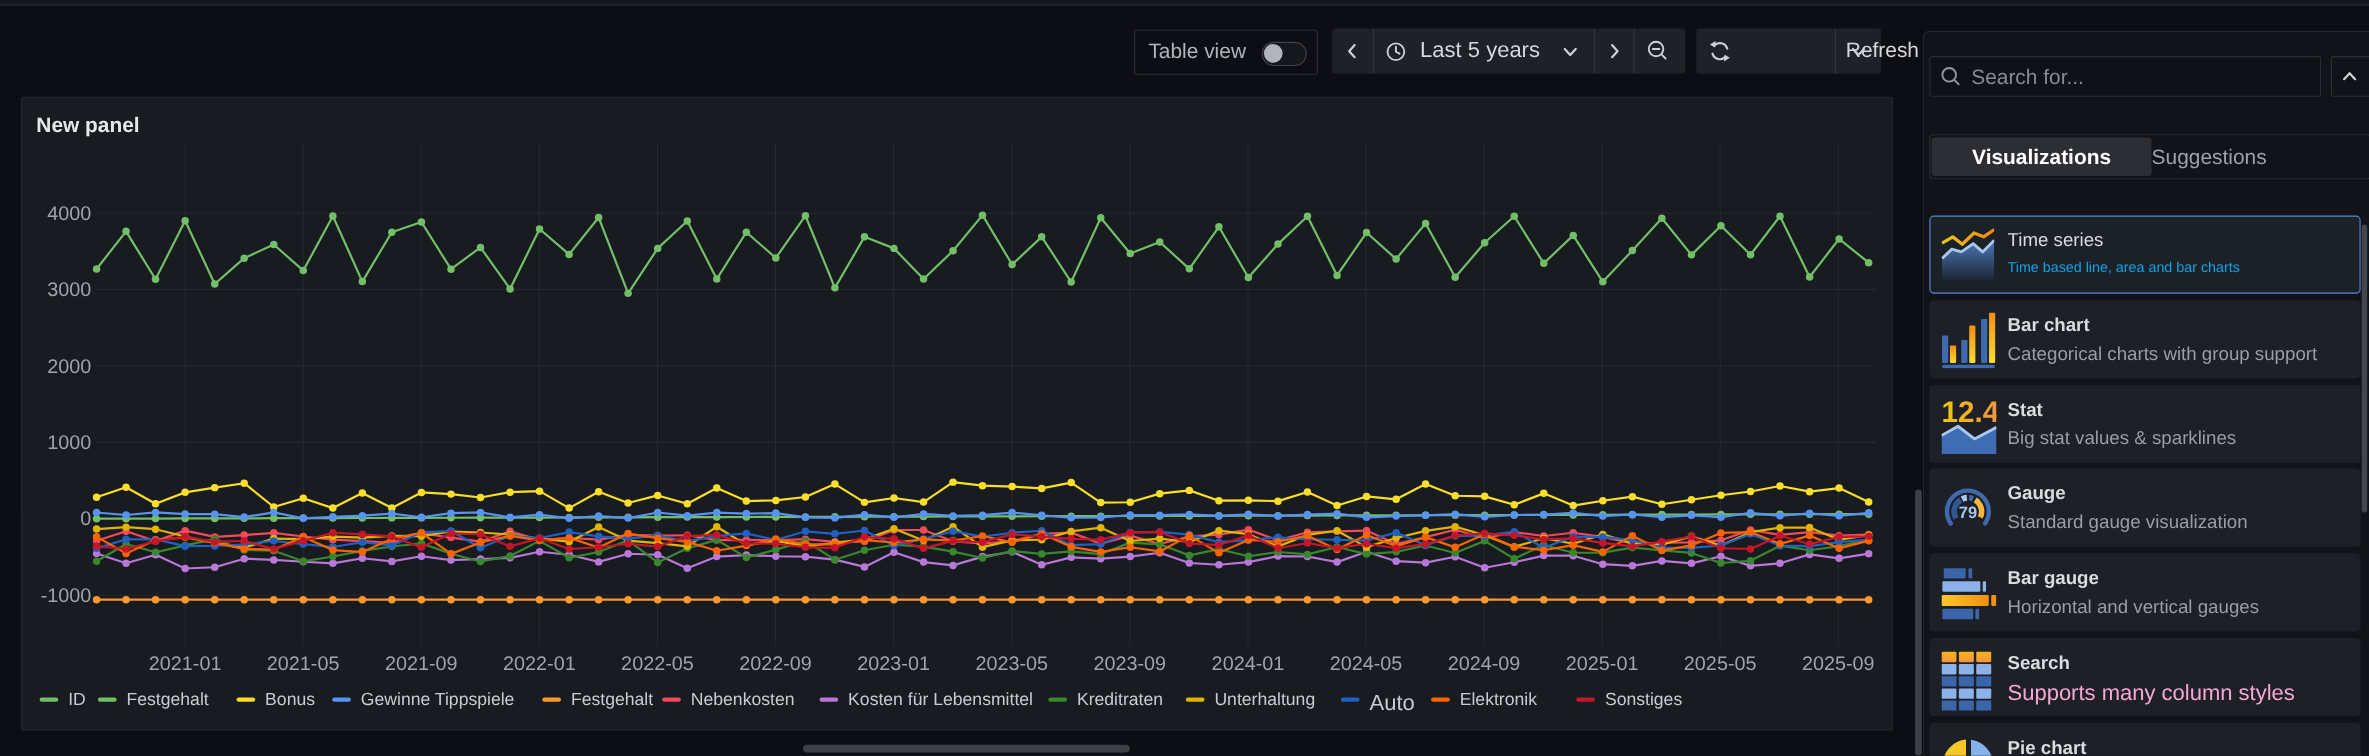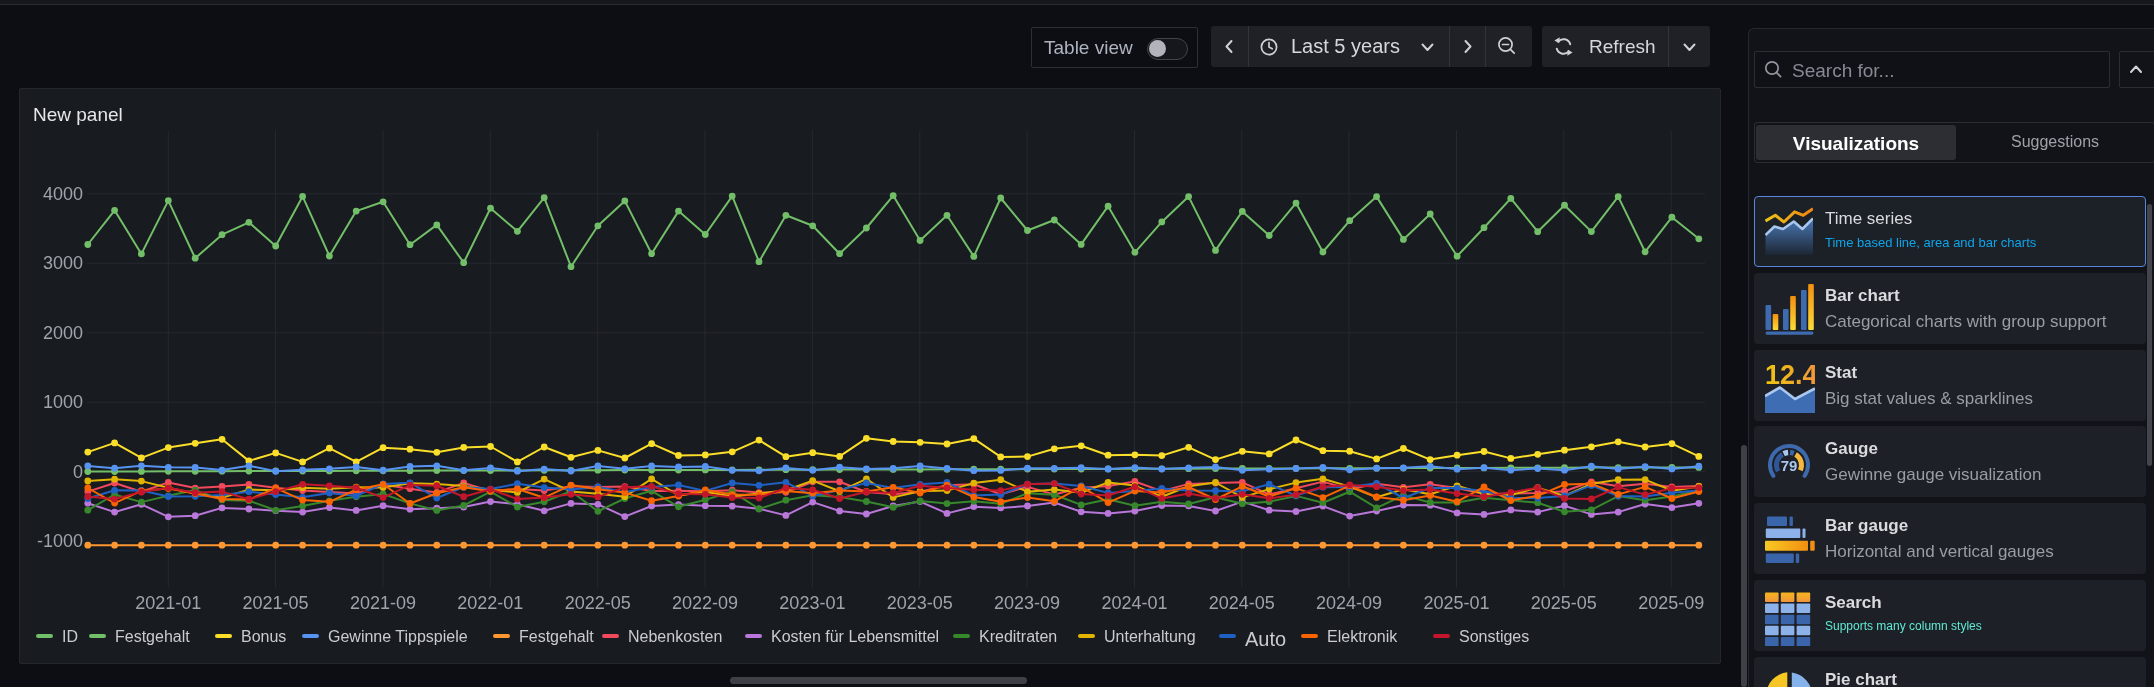--- a/index.html
+++ b/index.html
@@ -1,21 +1,21 @@
 <!DOCTYPE html>
 <html><head><meta charset="utf-8"><style>
 *{margin:0;padding:0;box-sizing:border-box}
 body{width:2154px;height:687px;background:#0d0e13;font-family:"Liberation Sans",sans-serif;position:relative;overflow:hidden}
 .abs{position:absolute}
 </style></head><body>
 
 <div class="abs" style="left:0;top:0;width:2154px;height:5px;background:#16171d;border-bottom:1px solid #2a2b30"></div>
 
 <div class="abs" style="left:19px;top:88px;width:1702px;height:576px;background:#181b1f;border:1px solid #25262c;border-radius:2px"></div>
-<div class="abs" style="left:33px;top:104px;font-size:19px;font-weight:400;color:#e6e7e9">New panel</div>
+<div class="abs" style="left:33px;top:104px;font-size:19px;font-weight:700;color:#e6e7e9">New panel</div>
 
 <svg class="abs" style="left:0;top:0" width="2154" height="687" viewBox="0 0 2154 687">
   <g stroke="#262930" stroke-width="1">
       <line x1="87" y1="541.1" x2="1705" y2="541.1"></line>
       <line x1="87" y1="471.6" x2="1705" y2="471.6"></line>
       <line x1="87" y1="402.2" x2="1705" y2="402.2"></line>
       <line x1="87" y1="332.7" x2="1705" y2="332.7"></line>
       <line x1="87" y1="263.2" x2="1705" y2="263.2"></line>
       <line x1="87" y1="193.8" x2="1705" y2="193.8"></line>
       <line x1="168.3" y1="130.5" x2="168.3" y2="587.5"></line>
@@ -889,42 +889,42 @@
 <div class="abs" style="left:1542px;top:26px;width:168px;height:41px;background:#1f2127;border-radius:3px"></div>
 <div class="abs" style="left:1668px;top:26px;width:1px;height:41px;background:#33343b"></div>
 <svg class="abs" style="left:1553px;top:36px" width="21" height="21" viewBox="0 0 21 21">
 <g fill="none" stroke="#cdd0d6" stroke-width="2" stroke-linecap="round">
 <path d="M17.2 8.2 A 7 7 0 0 0 5.2 5.6"></path>
 <path d="M3.8 12.8 A 7 7 0 0 0 15.8 15.4"></path>
 </g>
 <path fill="#cdd0d6" d="M6.7 1.2 L6.2 7.2 L1.4 4.4 Z"></path>
 <path fill="#cdd0d6" d="M14.3 19.8 L14.8 13.8 L19.6 16.6 Z"></path>
 </svg>
-<div class="abs" style="left:1589px;top:36px;font-size:19px;color:#d5d7dc">Refresh</div>
+<div class="abs" style="left:1678px;top:36px;font-size:19px;color:#d5d7dc">Refresh</div>
 <svg class="abs" style="left:1683px;top:43px" width="13" height="9" viewBox="0 0 13 9">
     <polyline points="1.5,1.5 6.5,7 11.5,1.5" fill="none" stroke="#cdd0d6" stroke-width="2" stroke-linecap="round" stroke-linejoin="round"></polyline>
   </svg>
 
 <div class="abs" style="left:1748px;top:28px;width:406px;height:659px;background:#111318;border:1px solid #26282e;border-right:none;border-bottom:none;border-top-left-radius:6px"></div>
 
 <div class="abs" style="left:1754px;top:51px;width:356px;height:37px;background:#0f1116;border:1px solid #2b2d33;border-radius:2px"></div>
 <svg class="abs" style="left:1764px;top:60px" width="19" height="19" viewBox="0 0 19 19">
     <circle cx="8" cy="8" r="6.2" fill="none" stroke="#9196a0" stroke-width="1.7"></circle>
     <line x1="12.6" y1="12.6" x2="16.6" y2="16.6" stroke="#9196a0" stroke-width="1.7" stroke-linecap="round"></line>
   </svg>
 <div class="abs" style="left:1792px;top:60px;font-size:19px;color:#858a95">Search for...</div>
 <div class="abs" style="left:2119px;top:51px;width:40px;height:37px;border:1px solid #2b2d33;border-radius:2px"></div>
 <svg class="abs" style="left:2129px;top:65px" width="14" height="9" viewBox="0 0 13 9">
     <polyline points="1.5,7 6.5,1.5 11.5,7" fill="none" stroke="#cfd2d7" stroke-width="2" stroke-linecap="round" stroke-linejoin="round"></polyline>
   </svg>
 
 <div class="abs" style="left:1754px;top:122px;width:401px;height:41px;border:1px solid #2b2d33;border-radius:3px"></div>
 <div class="abs" style="left:1756px;top:125px;width:200px;height:35px;background:#2d2e33;border-radius:3px"></div>
 <div class="abs" style="left:1756px;top:133px;width:200px;text-align:center;font-size:19px;font-weight:700;color:#ffffff">Visualizations</div>
-<div class="abs" style="left:1956px;top:133px;width:198px;text-align:center;font-size:16px;color:#9ea1a8">Suggestions</div>
+<div class="abs" style="left:1956px;top:133px;width:198px;font-size:19px;color:#9ea1a8">Suggestions</div>
 
 <div class="abs" style="left:1754px;top:196px;width:392px;height:71px;background:#1c2027;border:1px solid #5a85dd;border-radius:4px"></div>
 <div class="abs" style="left:1765px;top:207px"><svg width="48" height="48" viewBox="0 0 48 48">
 <defs>
         <linearGradient id="tsA" x1="0" y1="0" x2="0" y2="1">
           <stop offset="0" stop-color="#4a79b8"></stop>
           <stop offset="1" stop-color="#1d2633"></stop>
         </linearGradient>
 <linearGradient id="tsO" x1="0" y1="0" x2="1" y2="0">
           <stop offset="0" stop-color="#e8c616"></stop>
@@ -978,21 +978,21 @@
 <g fill="none">
 <path d="M8.4 38.9 A 19 19 0 1 1 39.6 38.9" stroke="#3e69ac" stroke-width="4" stroke-linecap="round"></path>
 <path d="M13.2 34.3 A 12.5 12.5 0 0 1 17.4 17.4" stroke="#2f5696" stroke-width="5"></path>
 <path d="M18.7 16.7 A 12.5 12.5 0 0 1 23.1 15.5" stroke="#a9c7ef" stroke-width="5.5"></path>
 <path d="M25.1 15.6 A 12.5 12.5 0 0 1 28.7 16.4" stroke="#3e69ac" stroke-width="5"></path>
 <path d="M30.6 17.4 A 12.5 12.5 0 0 1 35.3 33.3" stroke="#f5b73d" stroke-width="5"></path>
 </g>
 <text x="24" y="33.5" text-anchor="middle" font-family="Liberation Sans" font-size="15" font-weight="700" fill="#a9c7ef">79</text>
 </svg></div>
 <div class="abs" style="left:1825px;top:439px;font-size:17px;font-weight:700;color:#dadbde;white-space:nowrap">Gauge</div>
-<div class="abs" style="left:1825px;top:465px;font-size:17px;color:#9a9da4;white-space:nowrap">Gewinne gauge visualization</div>
+<div class="abs" style="left:1825px;top:465px;font-size:17px;color:#9a9da4;white-space:nowrap">Standard gauge visualization</div>
 <div class="abs" style="left:1754px;top:503px;width:392px;height:71px;background:#1d2026;border-radius:4px"></div>
 <div class="abs" style="left:1765px;top:514px"><svg width="51" height="50" viewBox="0 0 51 50">
 <defs>
         <linearGradient id="bgO" x1="0" y1="0" x2="1" y2="0">
           <stop offset="0" stop-color="#f7c924"></stop>
           <stop offset="1" stop-color="#f28f10"></stop>
         </linearGradient>
       </defs>
 <g fill="#3a65ab">
         <rect x="2" y="2.5" width="20" height="9.5" rx="1"></rect>
@@ -1035,21 +1035,21 @@
 <g fill="#3a65ab">
         <rect x="0" y="23.7" width="13.6" height="9.5" rx="1"></rect>
         <rect x="15.8" y="23.7" width="13.6" height="9.5" rx="1"></rect>
         <rect x="31.6" y="23.7" width="13.6" height="9.5" rx="1"></rect>
 <rect x="0" y="45.9" width="13.6" height="9.5" rx="1"></rect>
         <rect x="15.8" y="45.9" width="13.6" height="9.5" rx="1"></rect>
         <rect x="31.6" y="45.9" width="13.6" height="9.5" rx="1"></rect>
       </g>
 </svg></div>
 <div class="abs" style="left:1825px;top:593px;font-size:17px;font-weight:700;color:#dadbde;white-space:nowrap">Search</div>
-<div class="abs" style="left:1825px;top:619px;font-size:12px;color:#5eead4;white-space:nowrap">Supports many column styles</div>
+<div class="abs" style="left:1825px;top:619px;font-size:20px;color:#f9a8d4;white-space:nowrap">Supports many column styles</div>
 <div class="abs" style="left:1754px;top:657px;width:392px;height:71px;background:#1d2026;border-radius:4px"></div>
 <div class="abs" style="left:1765px;top:668px"><svg width="52" height="21" viewBox="0 0 52 21" style="overflow:visible">
 <defs>
         <linearGradient id="pieY" x1="0" y1="0" x2="0" y2="1">
           <stop offset="0" stop-color="#f8ca1e"></stop>
           <stop offset="1" stop-color="#f5b73d"></stop>
         </linearGradient>
       </defs>
 <path d="M22.3 4.3 A 23.3 23.3 0 0 0 22.3 50.7 Z" fill="url(#pieY)"></path>
 <path d="M26.8 4.4 A 23.3 23.3 0 0 1 26.8 50.6 Z" fill="#85b2ea"></path>

